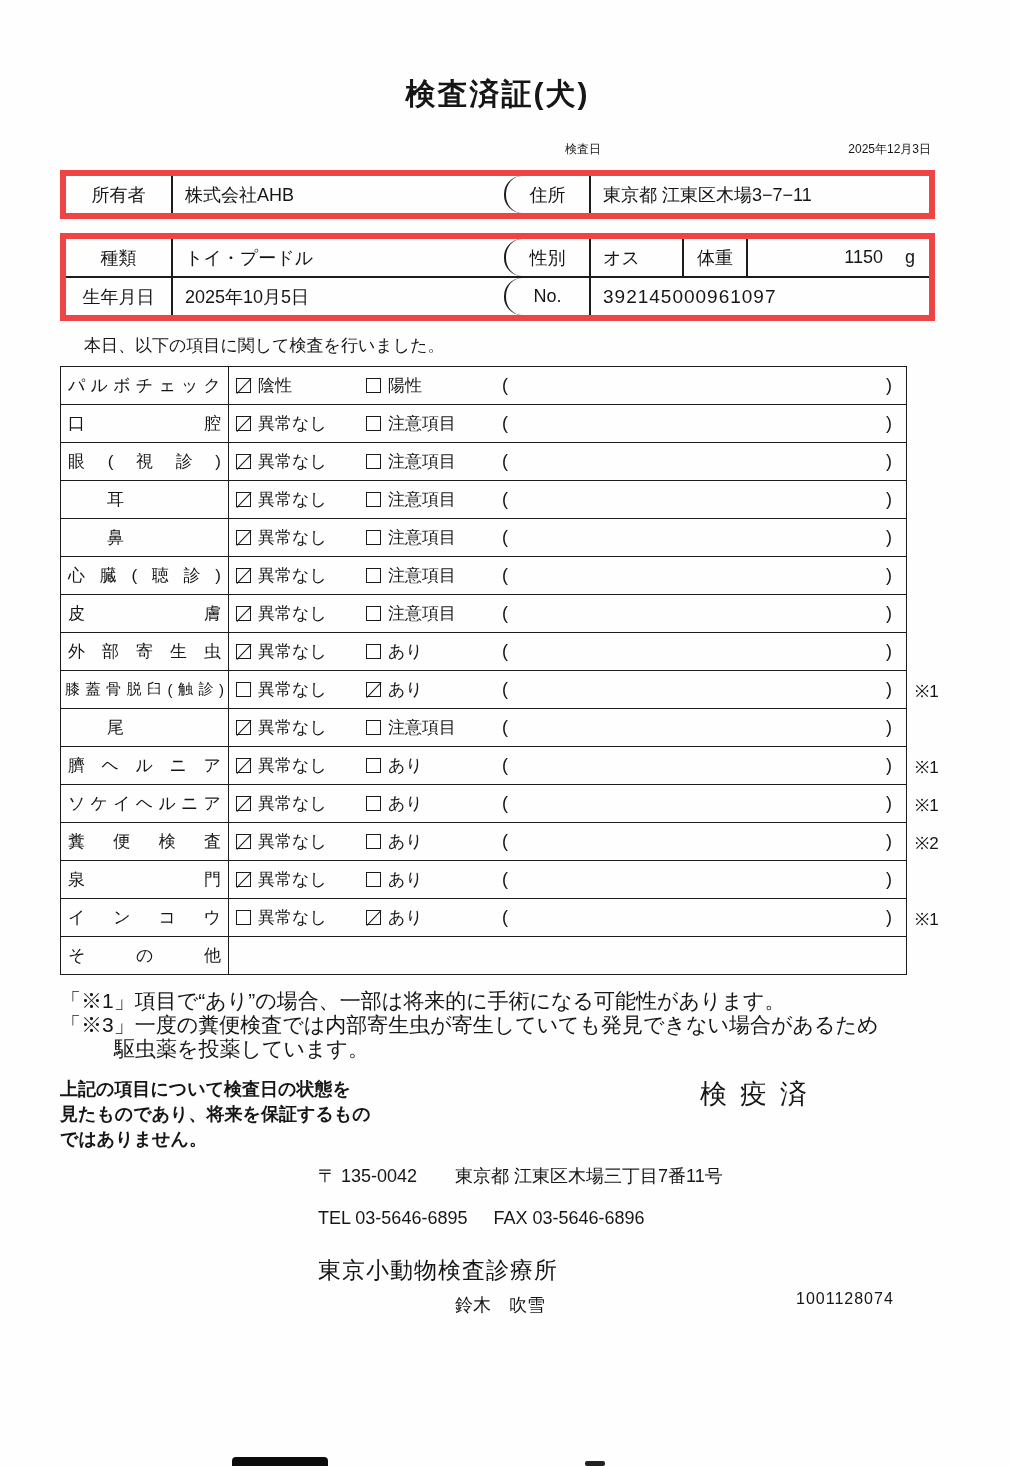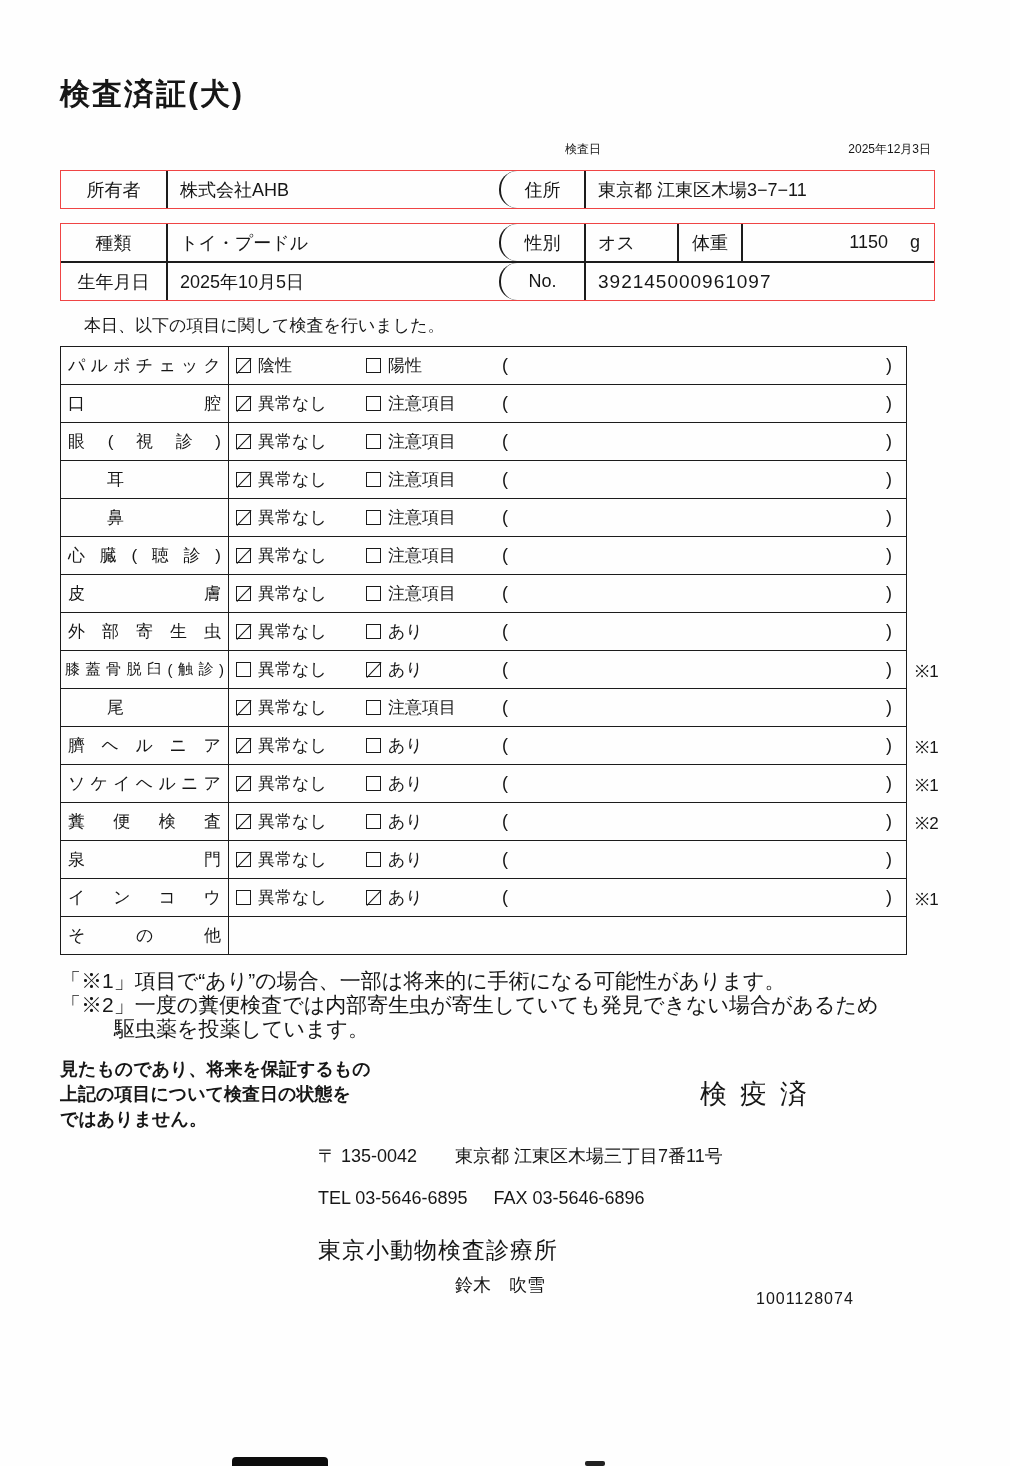--- a/index.html
+++ b/index.html
@@ -7,27 +7,27 @@
     position:relative;
     width:1010px; height:1466px;
     background:#fefefe;
     margin:0 auto;
     overflow:hidden;
     font-family:"Liberation Sans", sans-serif;
     color:#161616;
   }
   .content { position:absolute; left:60px; top:0; width:875px; }
 
-  .title { margin-top:74px; text-align:left; font-size:30px; font-weight:600; letter-spacing:2px; }
+  .title { margin-top:74px; text-align:center; font-size:30px; font-weight:600; letter-spacing:2px; }
 
   .date-row { display:flex; margin-top:26px; font-size:12px; align-items:baseline; }
   .date-label { margin-left:505px; }
   .date-value { margin-left:auto; padding-right:4px; }
 
-  .hdr-table { border:1px solid #ef4444; margin-top:12px;text-align:center; }
+  .hdr-table { border:6px solid #ef4444; margin-top:12px;text-align:center; }
   .hdr-table.pet { margin-top:14px; }
   .hdr-row { display:flex; height:37px; }
   .hdr-row + .hdr-row { border-top:2px solid #1c1c1c; }
   .hdr-cell { box-sizing:border-box; display:flex; align-items:center; font-size:18px; overflow:hidden; }
   .hdr-cell + .hdr-cell { border-left:2px solid #1c1c1c; }
   .hc-head { justify-content:center; }
   .hc-val { padding-left:12px; }
   .w105 { width:105px; } .w333 { width:333px; } .w85 { width:85px;border-radius:18px; }
   .w93 { width:93px; } .w64 { width:64px; }
   .grow { flex:1; }
@@ -75,21 +75,21 @@
     position:absolute; left:700px; top:1076px;
     font-size:27px; font-weight:500; letter-spacing:13px; white-space:nowrap;
   }
 
   .addr-line { margin-top:12px; margin-left:258px; font-size:18px; display:flex; }
   .addr-text { margin-left:38px; }
   .tel-line { margin-top:20px; margin-left:258px; font-size:18px; display:flex; }
   .fax-text { margin-left:26px; }
   .clinic-name { margin-top:26px; margin-left:258px; font-size:23px; font-weight:500; letter-spacing:1px; }
   .vet-name { margin-top:7px; margin-left:395px; font-size:18px; }
-  .serial { position:absolute; left:756px; top:1290px; font-size:16px; letter-spacing:1px; }
+  .serial { position:absolute; left:796px; top:1290px; font-size:16px; letter-spacing:1px; }
 
   .artifact1 { position:absolute; left:232px; top:1457px; width:96px; height:9px; background:#0c0c0c; border-radius:4px 4px 0 0; }
   .artifact2 { position:absolute; left:585px; top:1461px; width:20px; height:5px; background:#222; border-radius:2px; }
 </style>
 </head>
 <body>
 
 <div class="page">
   <div class="content">
 
@@ -492,27 +492,27 @@
             <span class="paren-fill"></span>
             <span class="paren">)</span>
         </div>
         <div class="t-note"></div>
       </div>
 
     </div>
 
     <div class="footnotes">
       <div class="fn-line">「※1」項目で“あり”の場合、一部は将来的に手術になる可能性があります。</div>
-      <div class="fn-line">「※2」一度の糞便検査では内部寄生虫が寄生していても発見できない場合があるため</div>
+      <div class="fn-line">「※3」一度の糞便検査では内部寄生虫が寄生していても発見できない場合があるため</div>
       <div class="fn-line fn-indent">駆虫薬を投薬しています。</div>
     </div>
 
     <div class="disclaimer">
+      <div>上記の項目について検査日の状態を</div>
       <div>見たものであり、将来を保証するもの</div>
-      <div>上記の項目について検査日の状態を</div>
       <div>ではありません。</div>
     </div>
 
     <div class="addr-line">
       <span>〒 135-0042</span>
       <span class="addr-text">東京都 江東区木場三丁目7番11号</span>
     </div>
 
     <div class="tel-line">
       <span>TEL 03-5646-6895</span>

